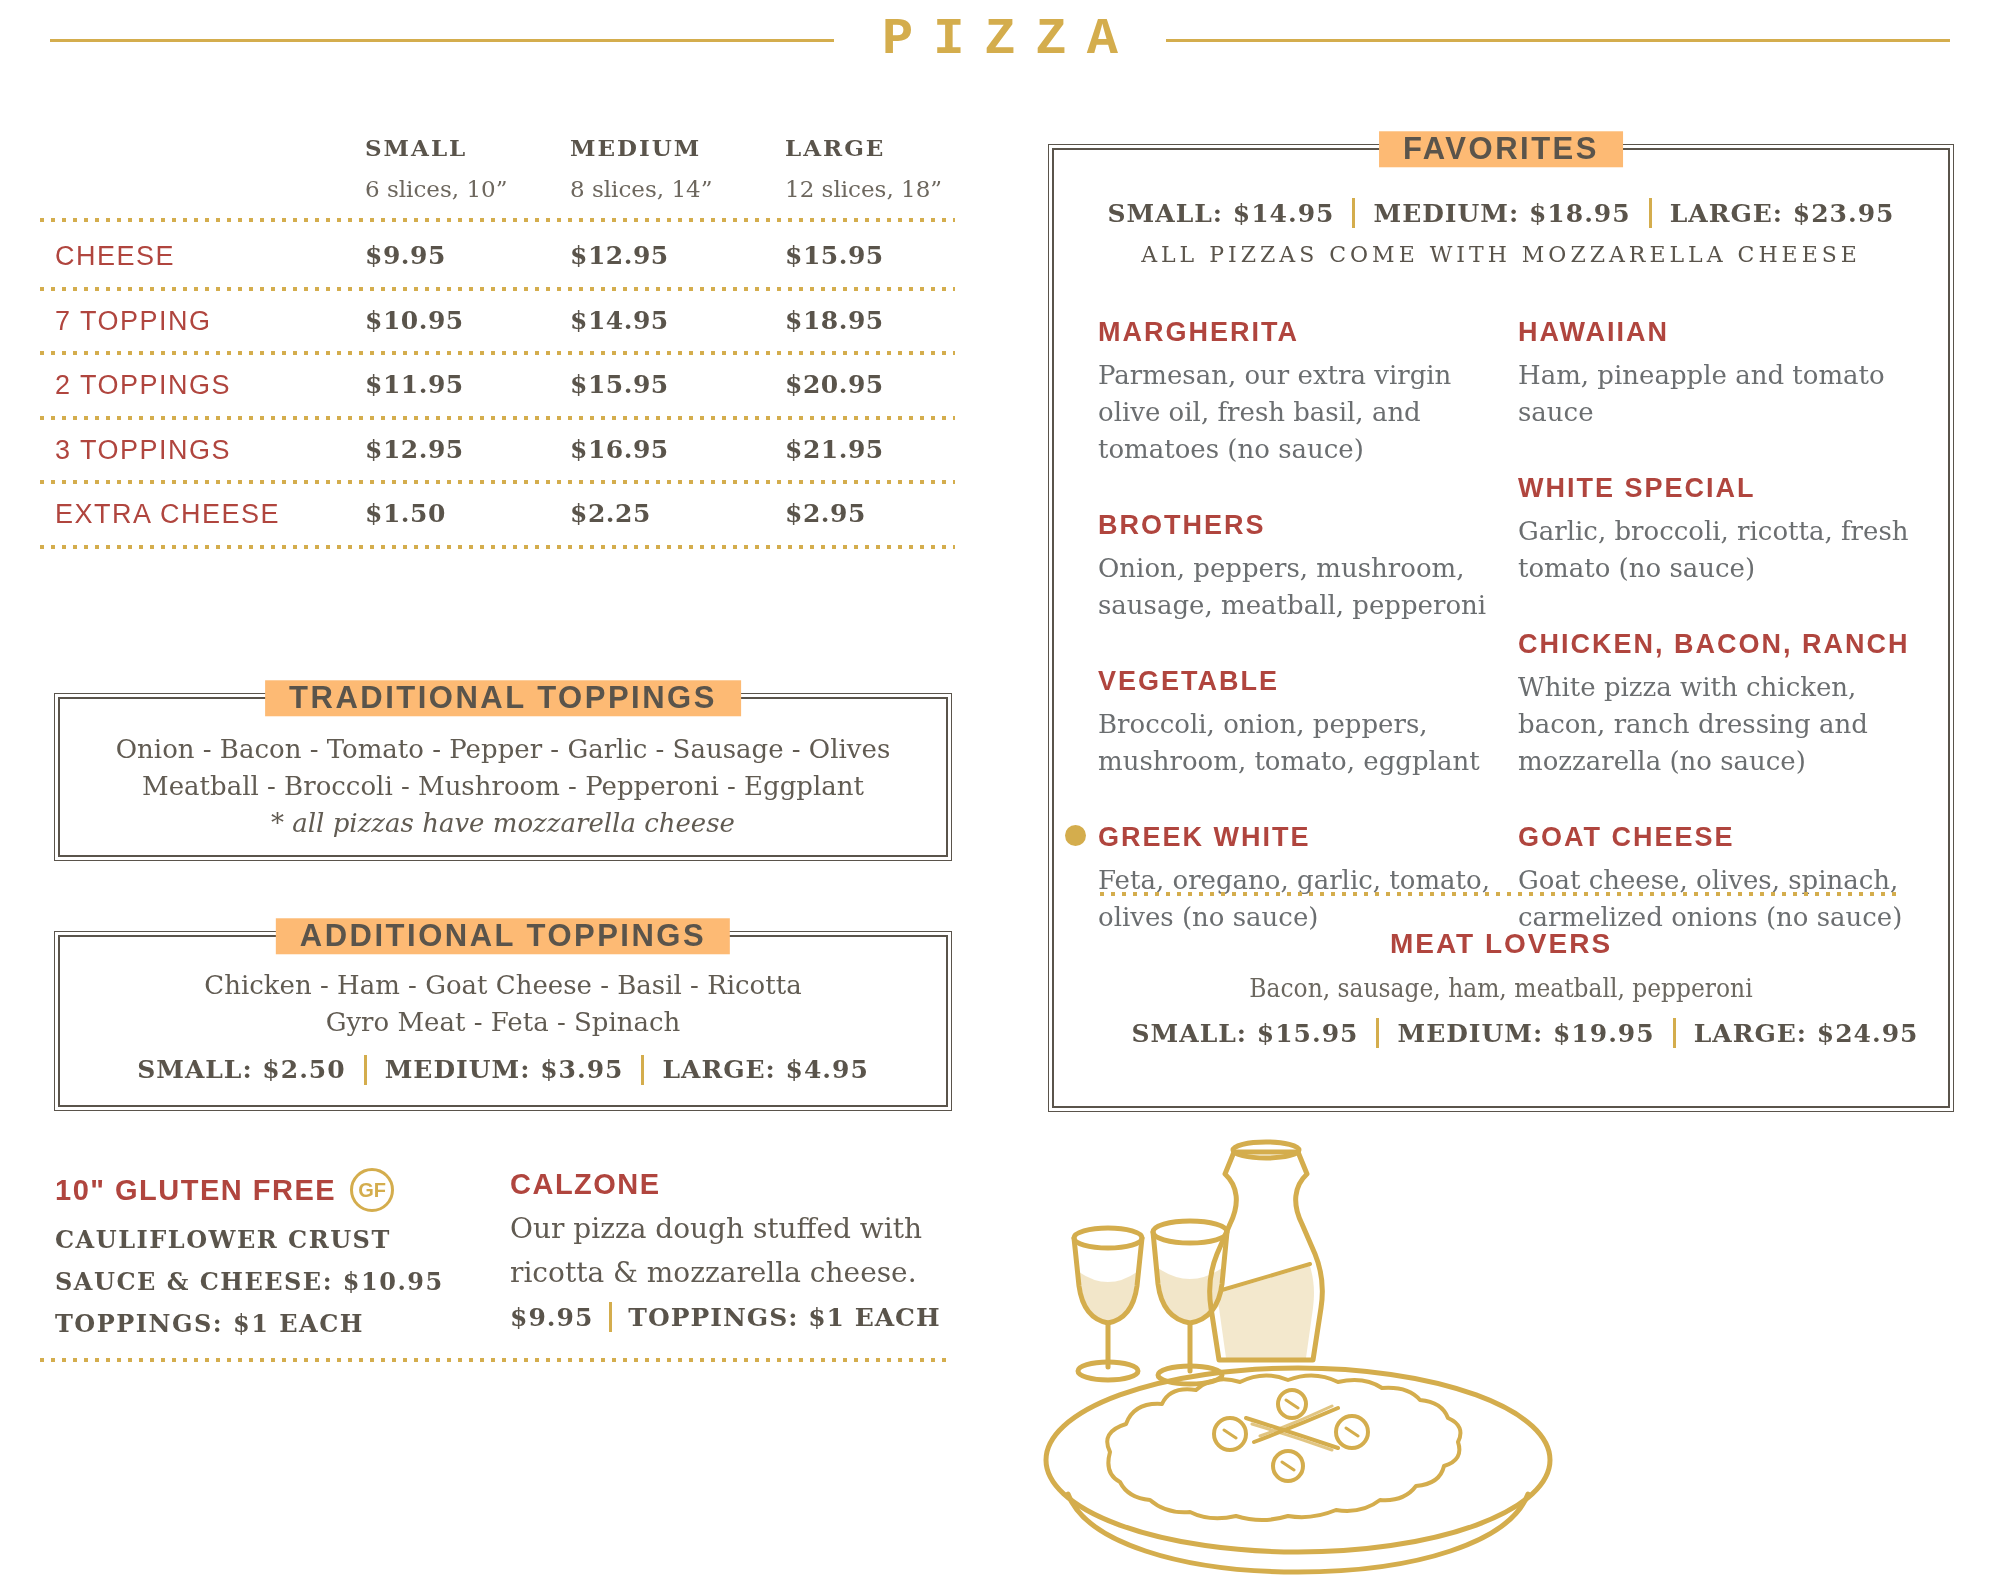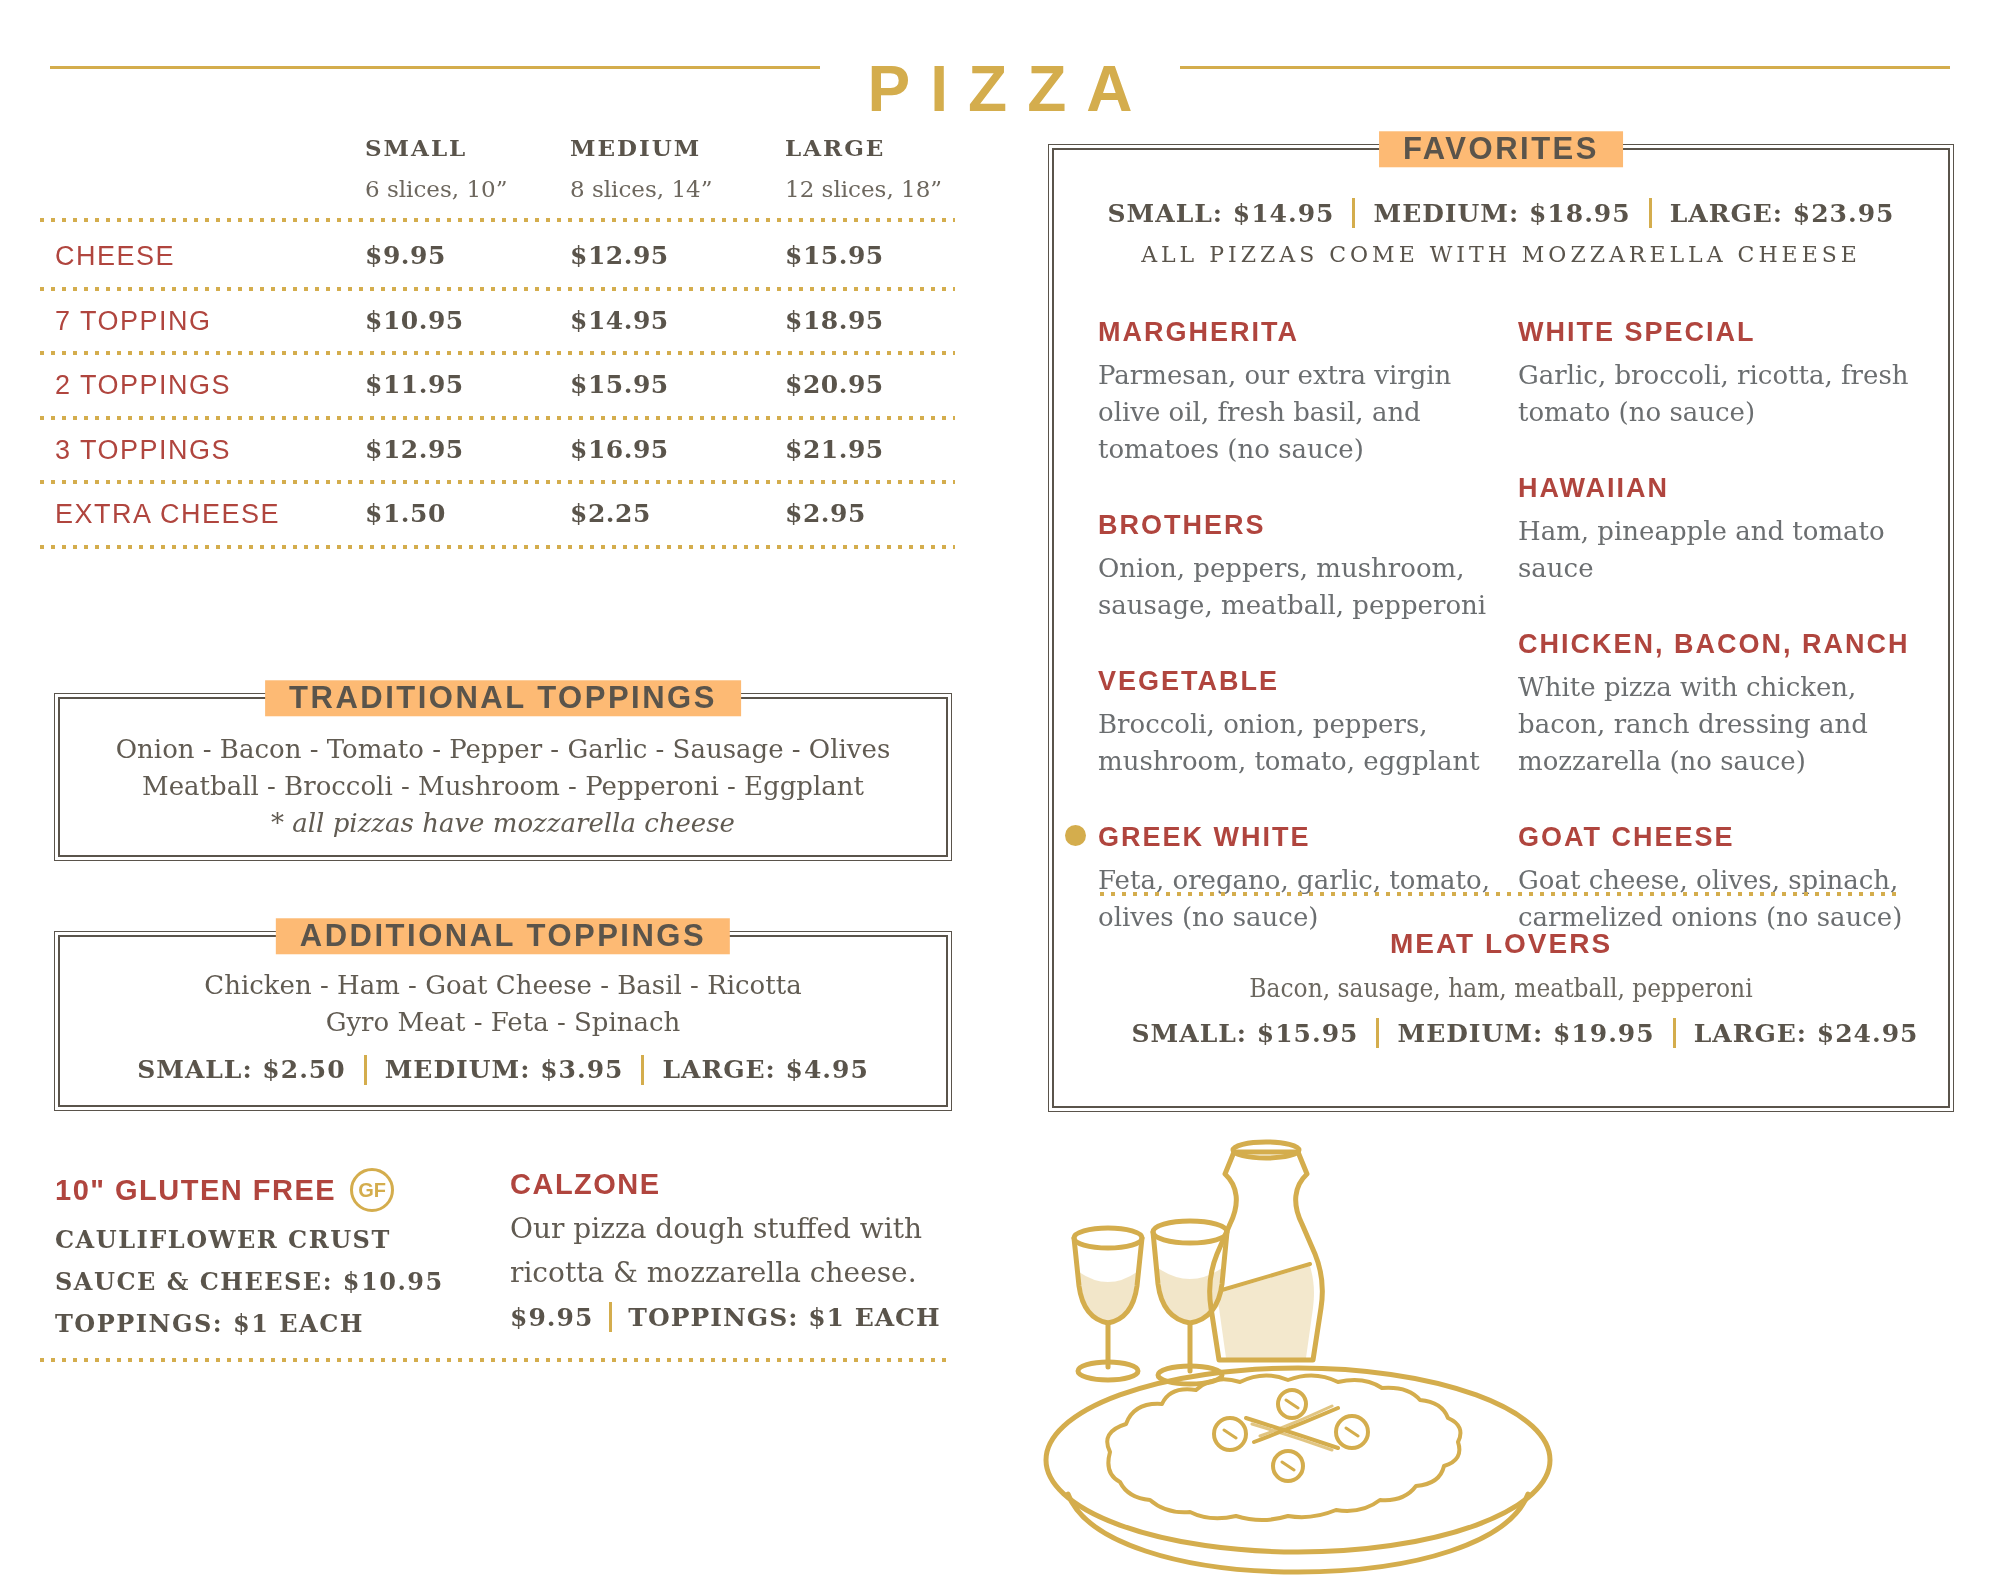--- a/index.html
+++ b/index.html
@@ -9,22 +9,22 @@
     --body-warm:#615b52;
     --body-cool:#6b6e70;
   }
   *{margin:0;padding:0;box-sizing:border-box;}
   body{background:#ffffff;font-family:"DejaVu Serif",serif;}
   .page{position:relative;width:2000px;height:1589px;background:#fff;overflow:hidden;}
 
   
   .header{position:absolute;left:50px;top:14px;width:1900px;display:flex;align-items:center;}
   .gold-line{flex:1;height:3px;background:var(--gold);}
-  .page-title{font-family:Liberation Sans, sans-serif;font-weight:bold;font-size:64px;color:var(--gold);
-    letter-spacing:20px;padding:0 28px 0 48px;line-height:1;margin-top:43px;}
+  .page-title{font-family:Liberation Mono, monospace;font-weight:bold;font-size:52px;color:var(--gold);
+    letter-spacing:20px;padding:0 28px 0 48px;line-height:1;}
 
   
   .dotted{height:4px;background-image:repeating-linear-gradient(90deg,var(--gold) 0 4px,transparent 4px 11px);}
 
   
   .price-table{position:absolute;left:40px;top:128px;width:915px;}
   .pt-header{position:relative;height:90px;}
   .pt-col-name{position:absolute;top:6px;font-family:"DejaVu Serif",serif;font-weight:bold;
     font-size:23px;letter-spacing:2px;color:var(--dark);}
   .pt-col-sub{position:absolute;top:48px;font-size:23px;color:#6d675e;}
@@ -222,26 +222,26 @@
       </div>
       <div class="fav-item">
         <span class="greek-dot"></span>
         <div class="fav-name">GREEK WHITE</div>
         <div class="fav-desc">Feta, oregano, garlic, tomato, olives (no sauce)</div>
       </div>
     </div>
 
     <div class="fav-col fav-col-right">
       <div class="fav-item">
+        <div class="fav-name">HAWAIIAN</div>
+        <div class="fav-desc">Ham, pineapple and tomato sauce</div>
+      </div>
+      <div class="fav-item">
         <div class="fav-name">WHITE SPECIAL</div>
         <div class="fav-desc">Garlic, broccoli, ricotta, fresh tomato (no sauce)</div>
-      </div>
-      <div class="fav-item">
-        <div class="fav-name">HAWAIIAN</div>
-        <div class="fav-desc">Ham, pineapple and tomato sauce</div>
       </div>
       <div class="fav-item">
         <div class="fav-name">CHICKEN, BACON, RANCH</div>
         <div class="fav-desc">White pizza with chicken, bacon, ranch dressing and mozzarella (no sauce)</div>
       </div>
       <div class="fav-item">
         <div class="fav-name">GOAT CHEESE</div>
         <div class="fav-desc">Goat cheese, olives, spinach, carmelized onions (no sauce)</div>
       </div>
     </div>

